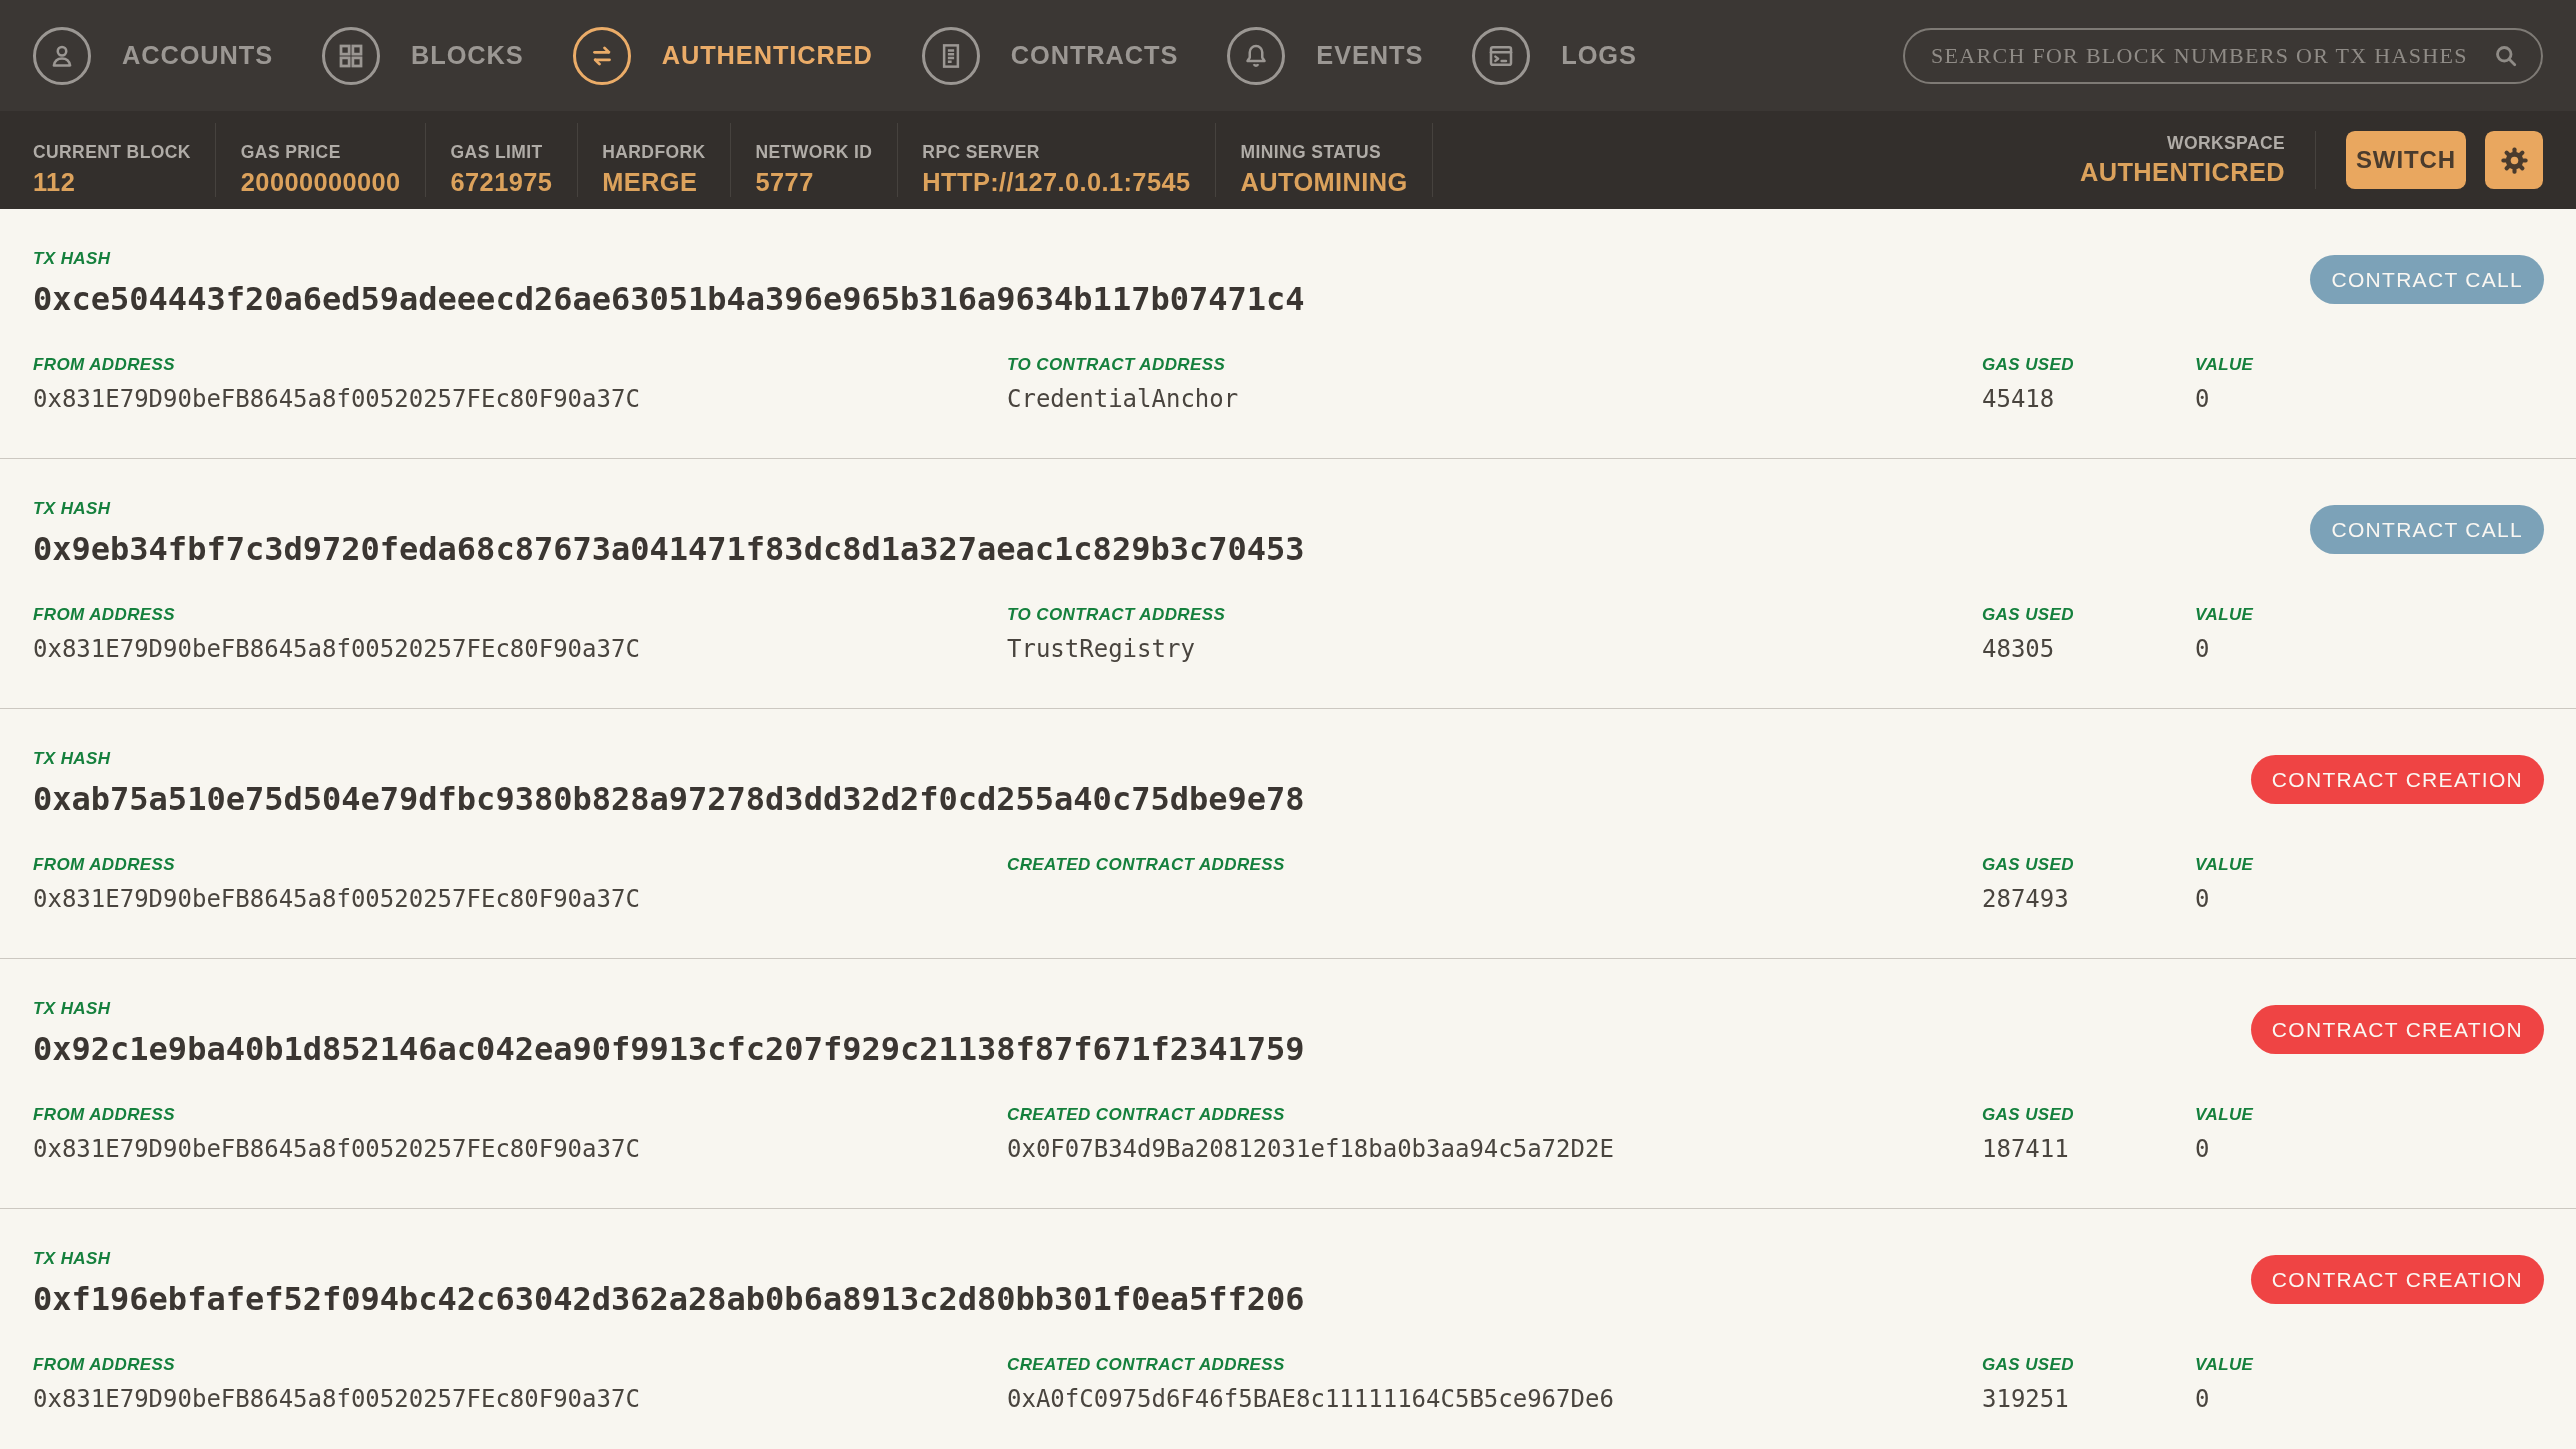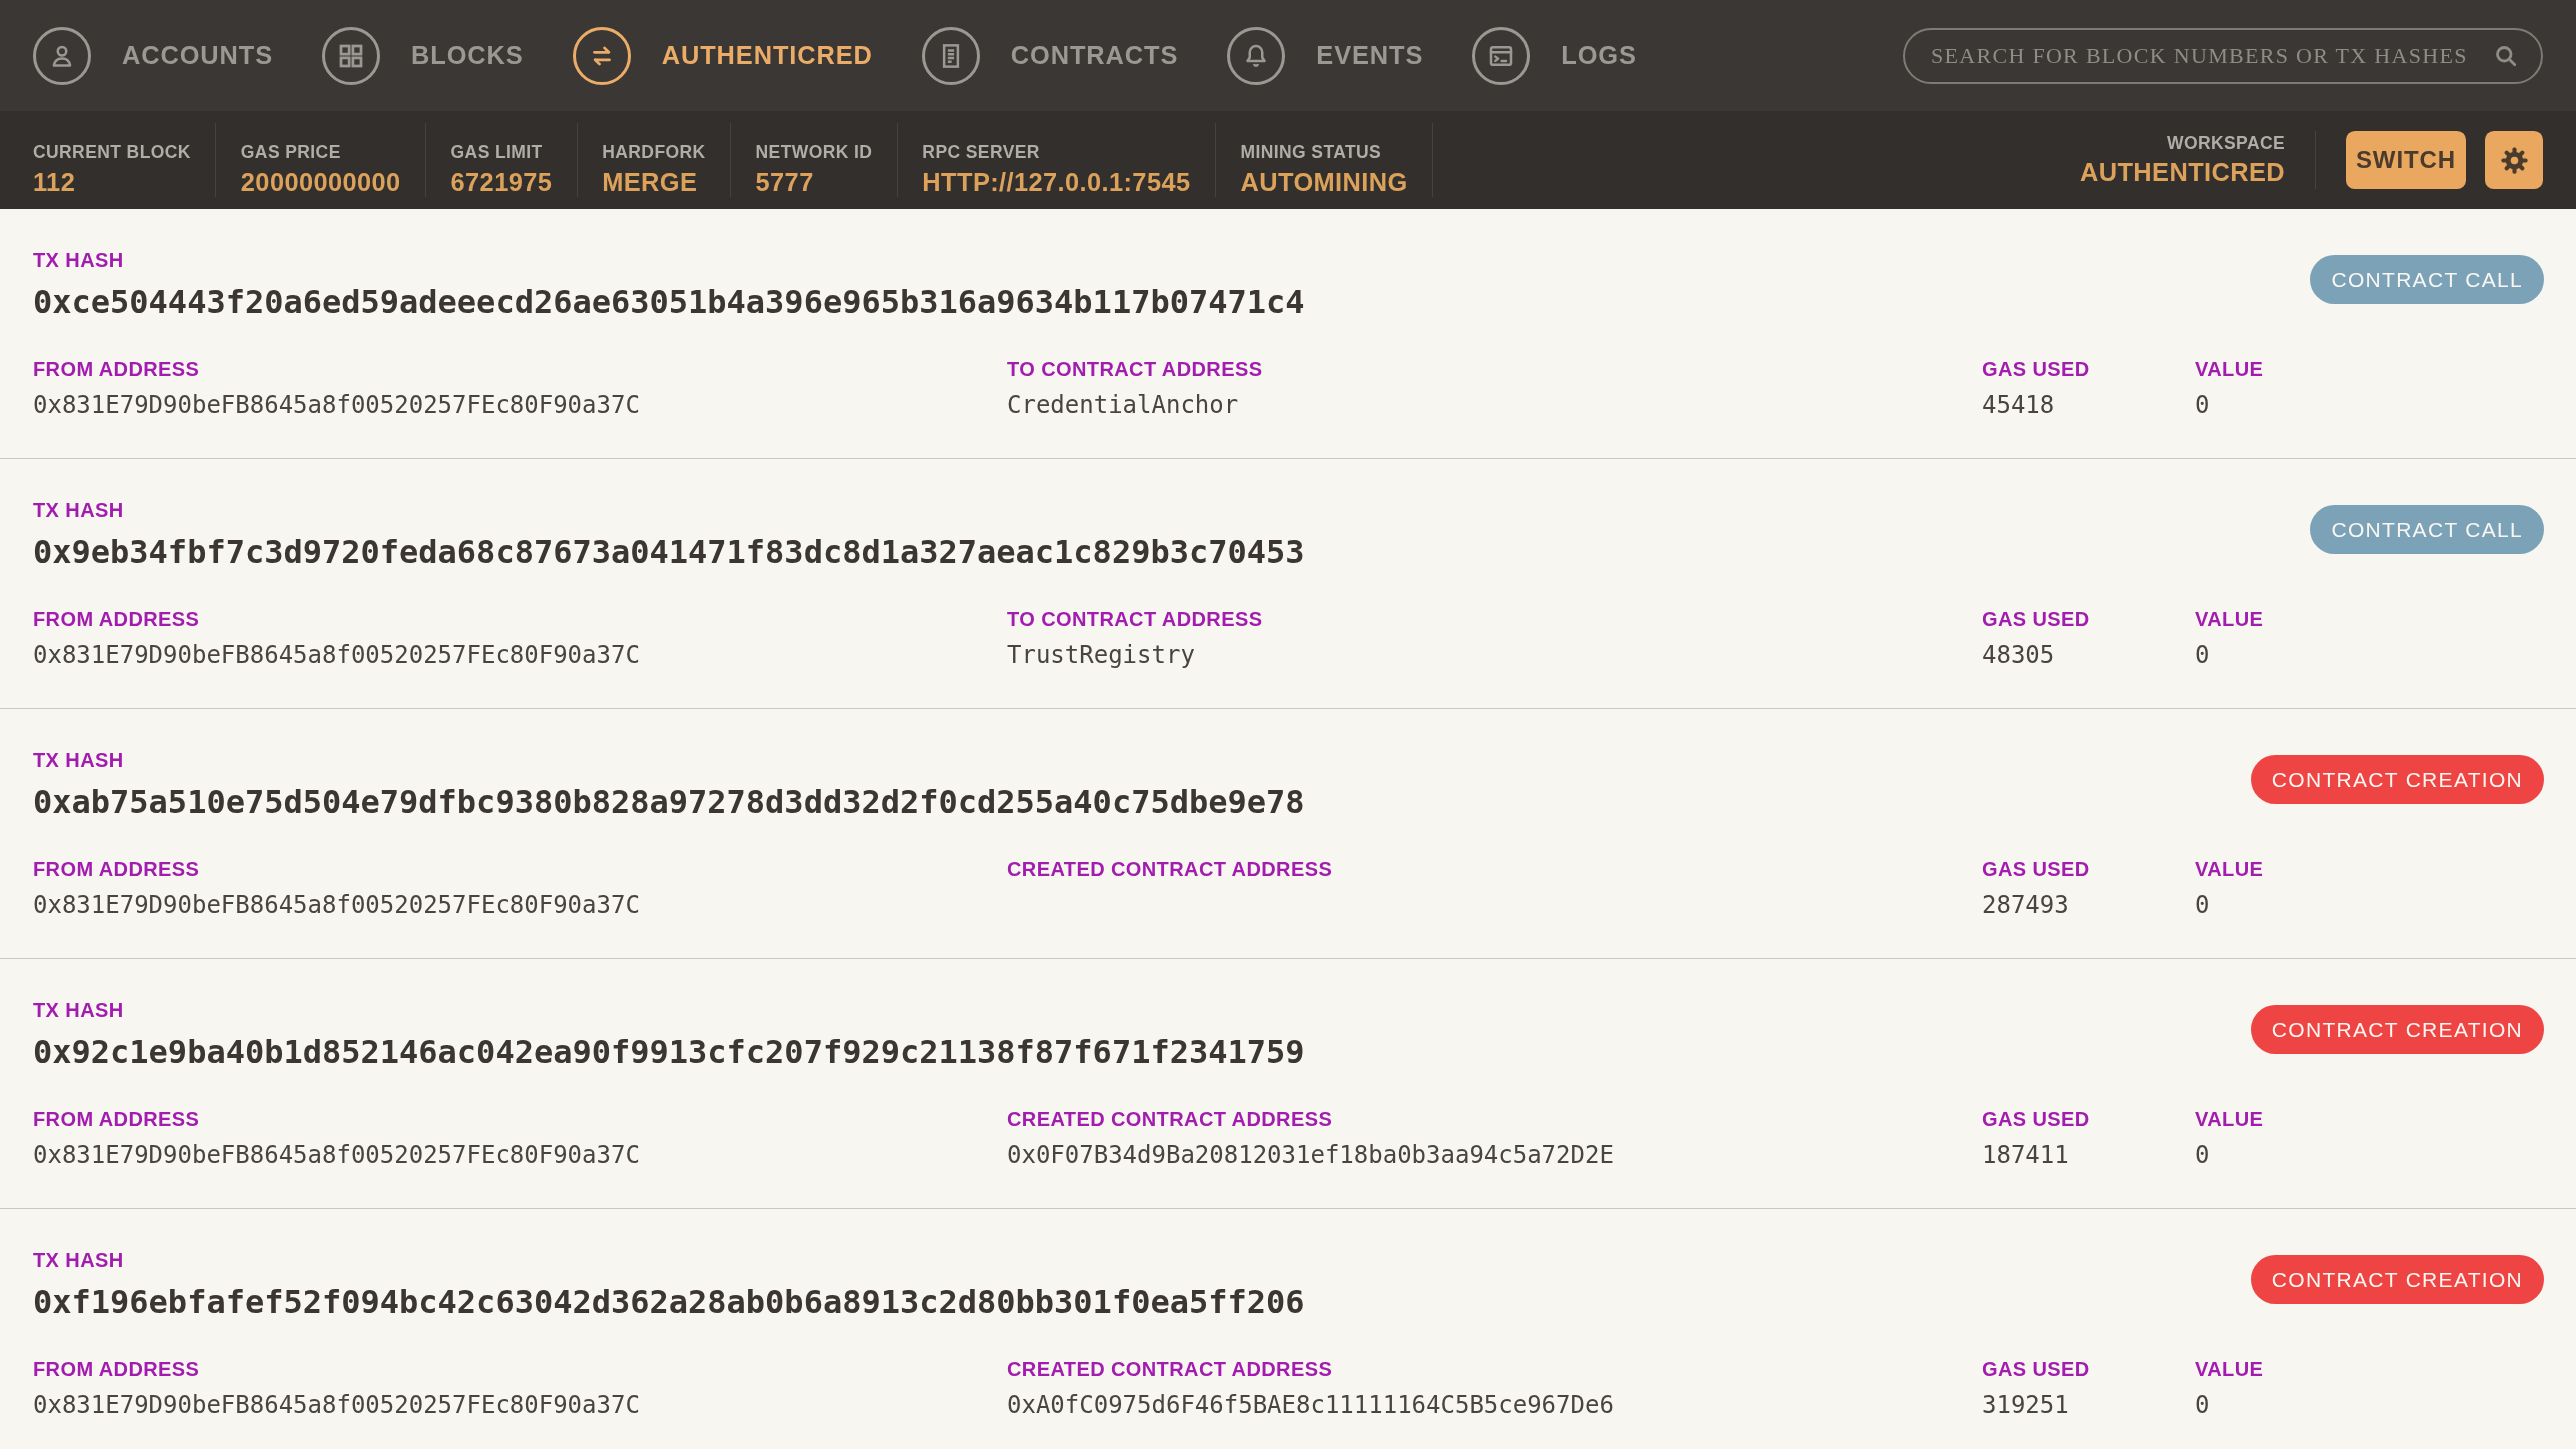--- a/index.html
+++ b/index.html
@@ -62,21 +62,21 @@
   }
   .gear-btn svg { width:35px; height:35px; display:block; }
 
   
   .tx-list { background:#F8F6F0; }
   .tx-row {
     position:relative; height:250px; padding:40px 32px 0 33px;
     border-bottom:0.9px solid #CCC8C1; cursor:pointer;
   }
   .fld-label {
-    font-size:20px; font-weight:700; color:#a21caf; letter-spacing:0.4px; white-space:nowrap;
+    font-size:17px; font-weight:700; color:#15803d; letter-spacing:0.4px; white-space:nowrap;font-style:italic;
   }
   .tx-hash {
     margin-top:10.5px; font-family:"DejaVu Sans Mono", monospace; font-size:32px;
     font-weight:600; color:#3B3632; white-space:nowrap;
   }
   .tx-cols { display:flex; margin-top:37px; }
   .col-from { width:974px; }
   .col-to { width:975px; }
   .col-gas { width:213px; }
   .col-value { flex:1; }

